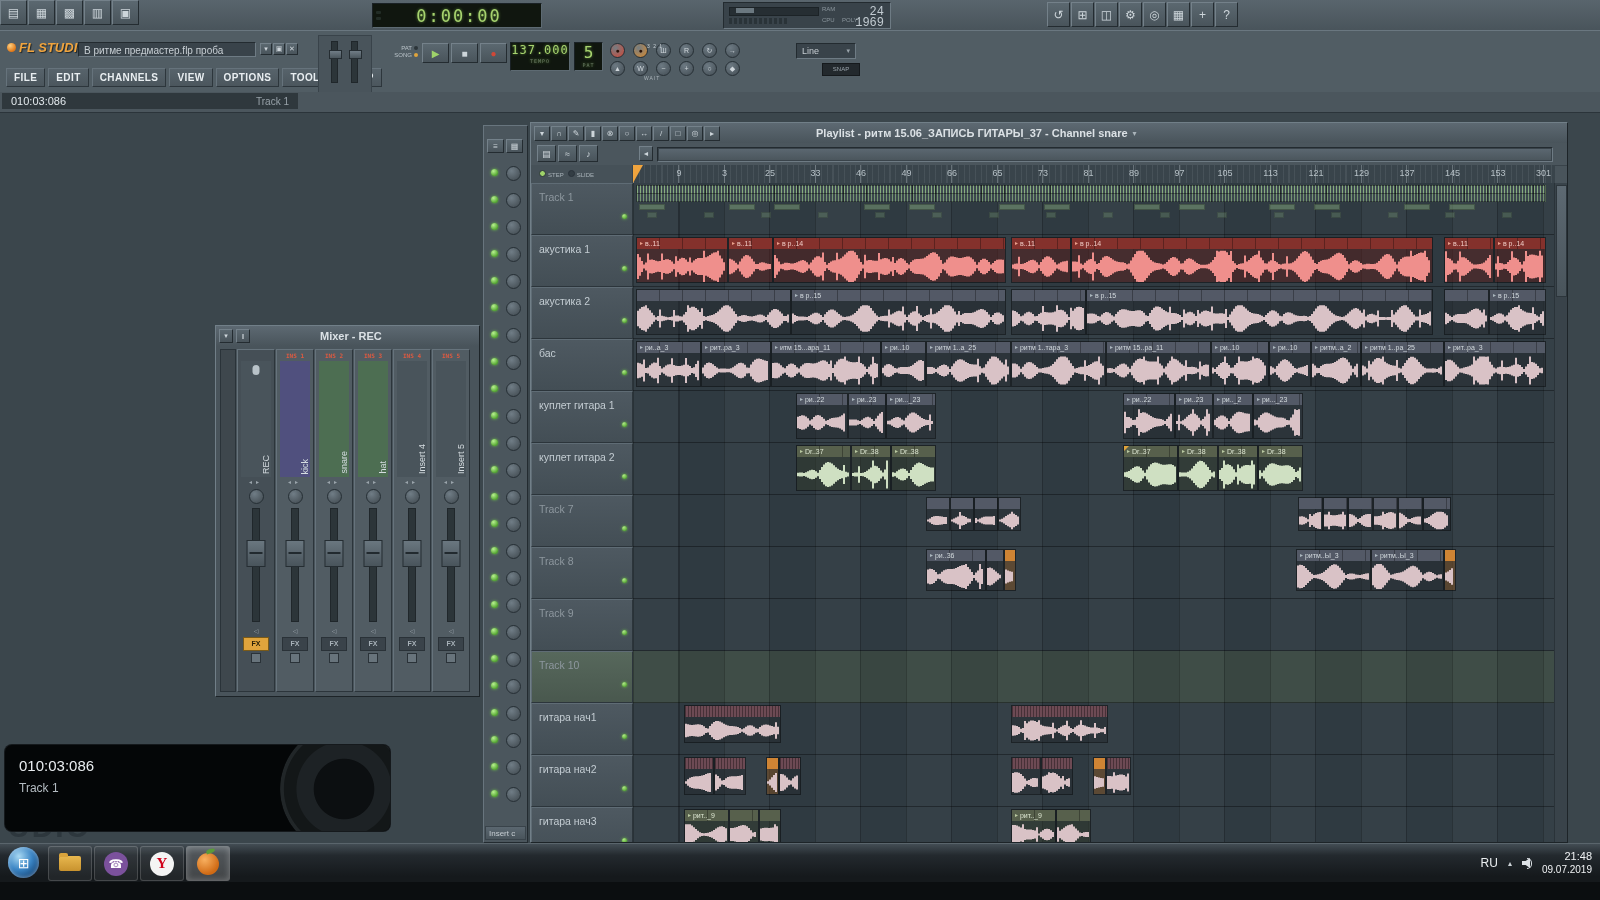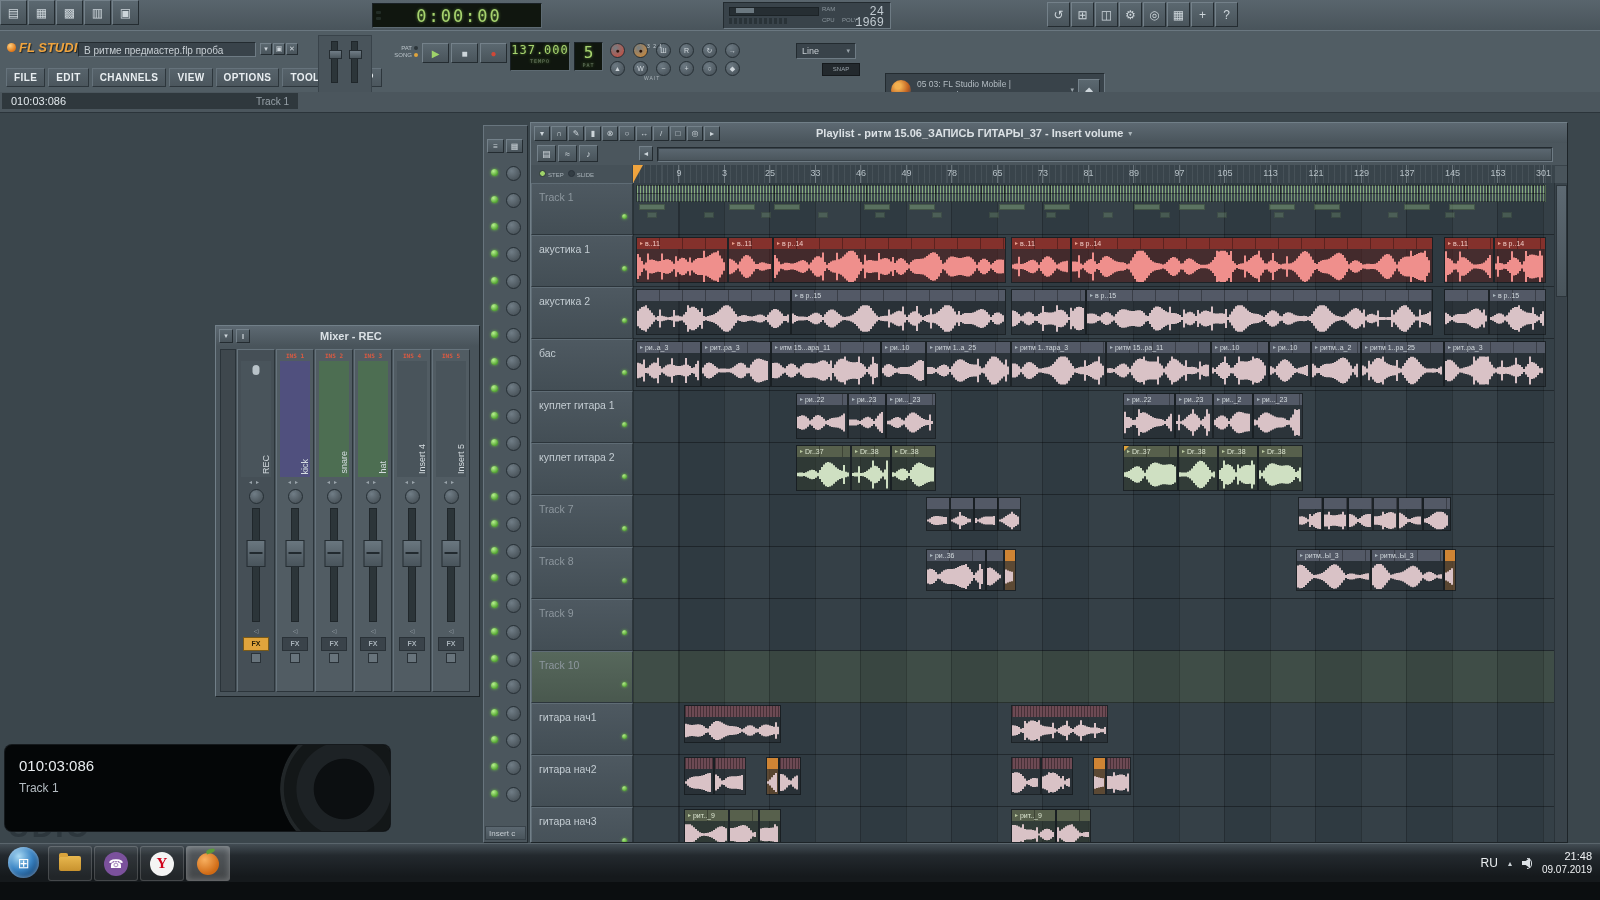--- a/index.html
+++ b/index.html
@@ -345,29 +345,20 @@
         </div>
       <span id="cntlbl">3 2 1</span>
       <span id="waitlbl">WAIT</span>
       <div id="snapbox" class="abs sunken">
         <span>Line</span>
         <span class="arr">▾</span>
       </div>
       <div id="snaplbl" class="abs">SNAP</div>
     </div>
 
-    <div id="hintpanel" class="sunken">
-      <span id="hinticon"></span>
-      <span id="hinttext">
-        <div>05 03: FL Studio Mobile |</div>
-        <div>3.2.14 Update</div>
-      </span>
-      <span id="hintarrow">▾</span>
-      <span id="hintbtn" class="btn">◆</span>
-    </div>
   </div>
 
   <div id="statusband" class="abs">
     <div id="statusdisplay" class="abs">
       <span class="t">010:03:086</span>
       <span class="r">Track 1</span>
     </div>
   </div>
 
   <div id="rack" class="abs">
@@ -598,21 +589,21 @@
           <span class="btn">✎</span>
           <span class="btn">▮</span>
           <span class="btn">⊗</span>
           <span class="btn">○</span>
           <span class="btn">↔</span>
           <span class="btn">/</span>
           <span class="btn">□</span>
           <span class="btn">◎</span>
           <span class="btn">▸</span>
         </span>
-      <span id="pl-titletext">Playlist - ритм 15.06_ЗАПИСЬ ГИТАРЫ_37 - Insert volume</span>
+      <span id="pl-titletext">Playlist - ритм 15.06_ЗАПИСЬ ГИТАРЫ_37 - Channel snare</span>
       <span id="pl-titlearrow">▾</span>
     </div>
     <div id="pl-tb2">
       <span id="pl-tabs">
           <span class="btn">▤</span>
           <span class="btn">≈</span>
           <span class="btn">♪</span>
         </span>
       <span id="pl-back" class="btn">◄</span>
       <span id="pl-hscroll" class="sunken">
@@ -625,21 +616,21 @@
         <span><span class="radio"></span><span>SLIDE</span></span>
       </span>
       <span id="pl-ruler">
         <span id="playmarker"></span>
       <span class="rulnum" style="left: 46px;">9</span>
           <span class="rulnum" style="left: 91.5px;">3</span>
           <span class="rulnum" style="left: 137px;">25</span>
           <span class="rulnum" style="left: 182.5px;">33</span>
           <span class="rulnum" style="left: 228px;">46</span>
           <span class="rulnum" style="left: 273.5px;">49</span>
-          <span class="rulnum" style="left: 319px;">78</span>
+          <span class="rulnum" style="left: 319px;">66</span>
           <span class="rulnum" style="left: 364.5px;">65</span>
           <span class="rulnum" style="left: 410px;">73</span>
           <span class="rulnum" style="left: 455.5px;">81</span>
           <span class="rulnum" style="left: 501px;">89</span>
           <span class="rulnum" style="left: 546.5px;">97</span>
           <span class="rulnum" style="left: 592px;">105</span>
           <span class="rulnum" style="left: 637.5px;">113</span>
           <span class="rulnum" style="left: 683px;">121</span>
           <span class="rulnum" style="left: 728.5px;">129</span>
           <span class="rulnum" style="left: 774px;">137</span>

